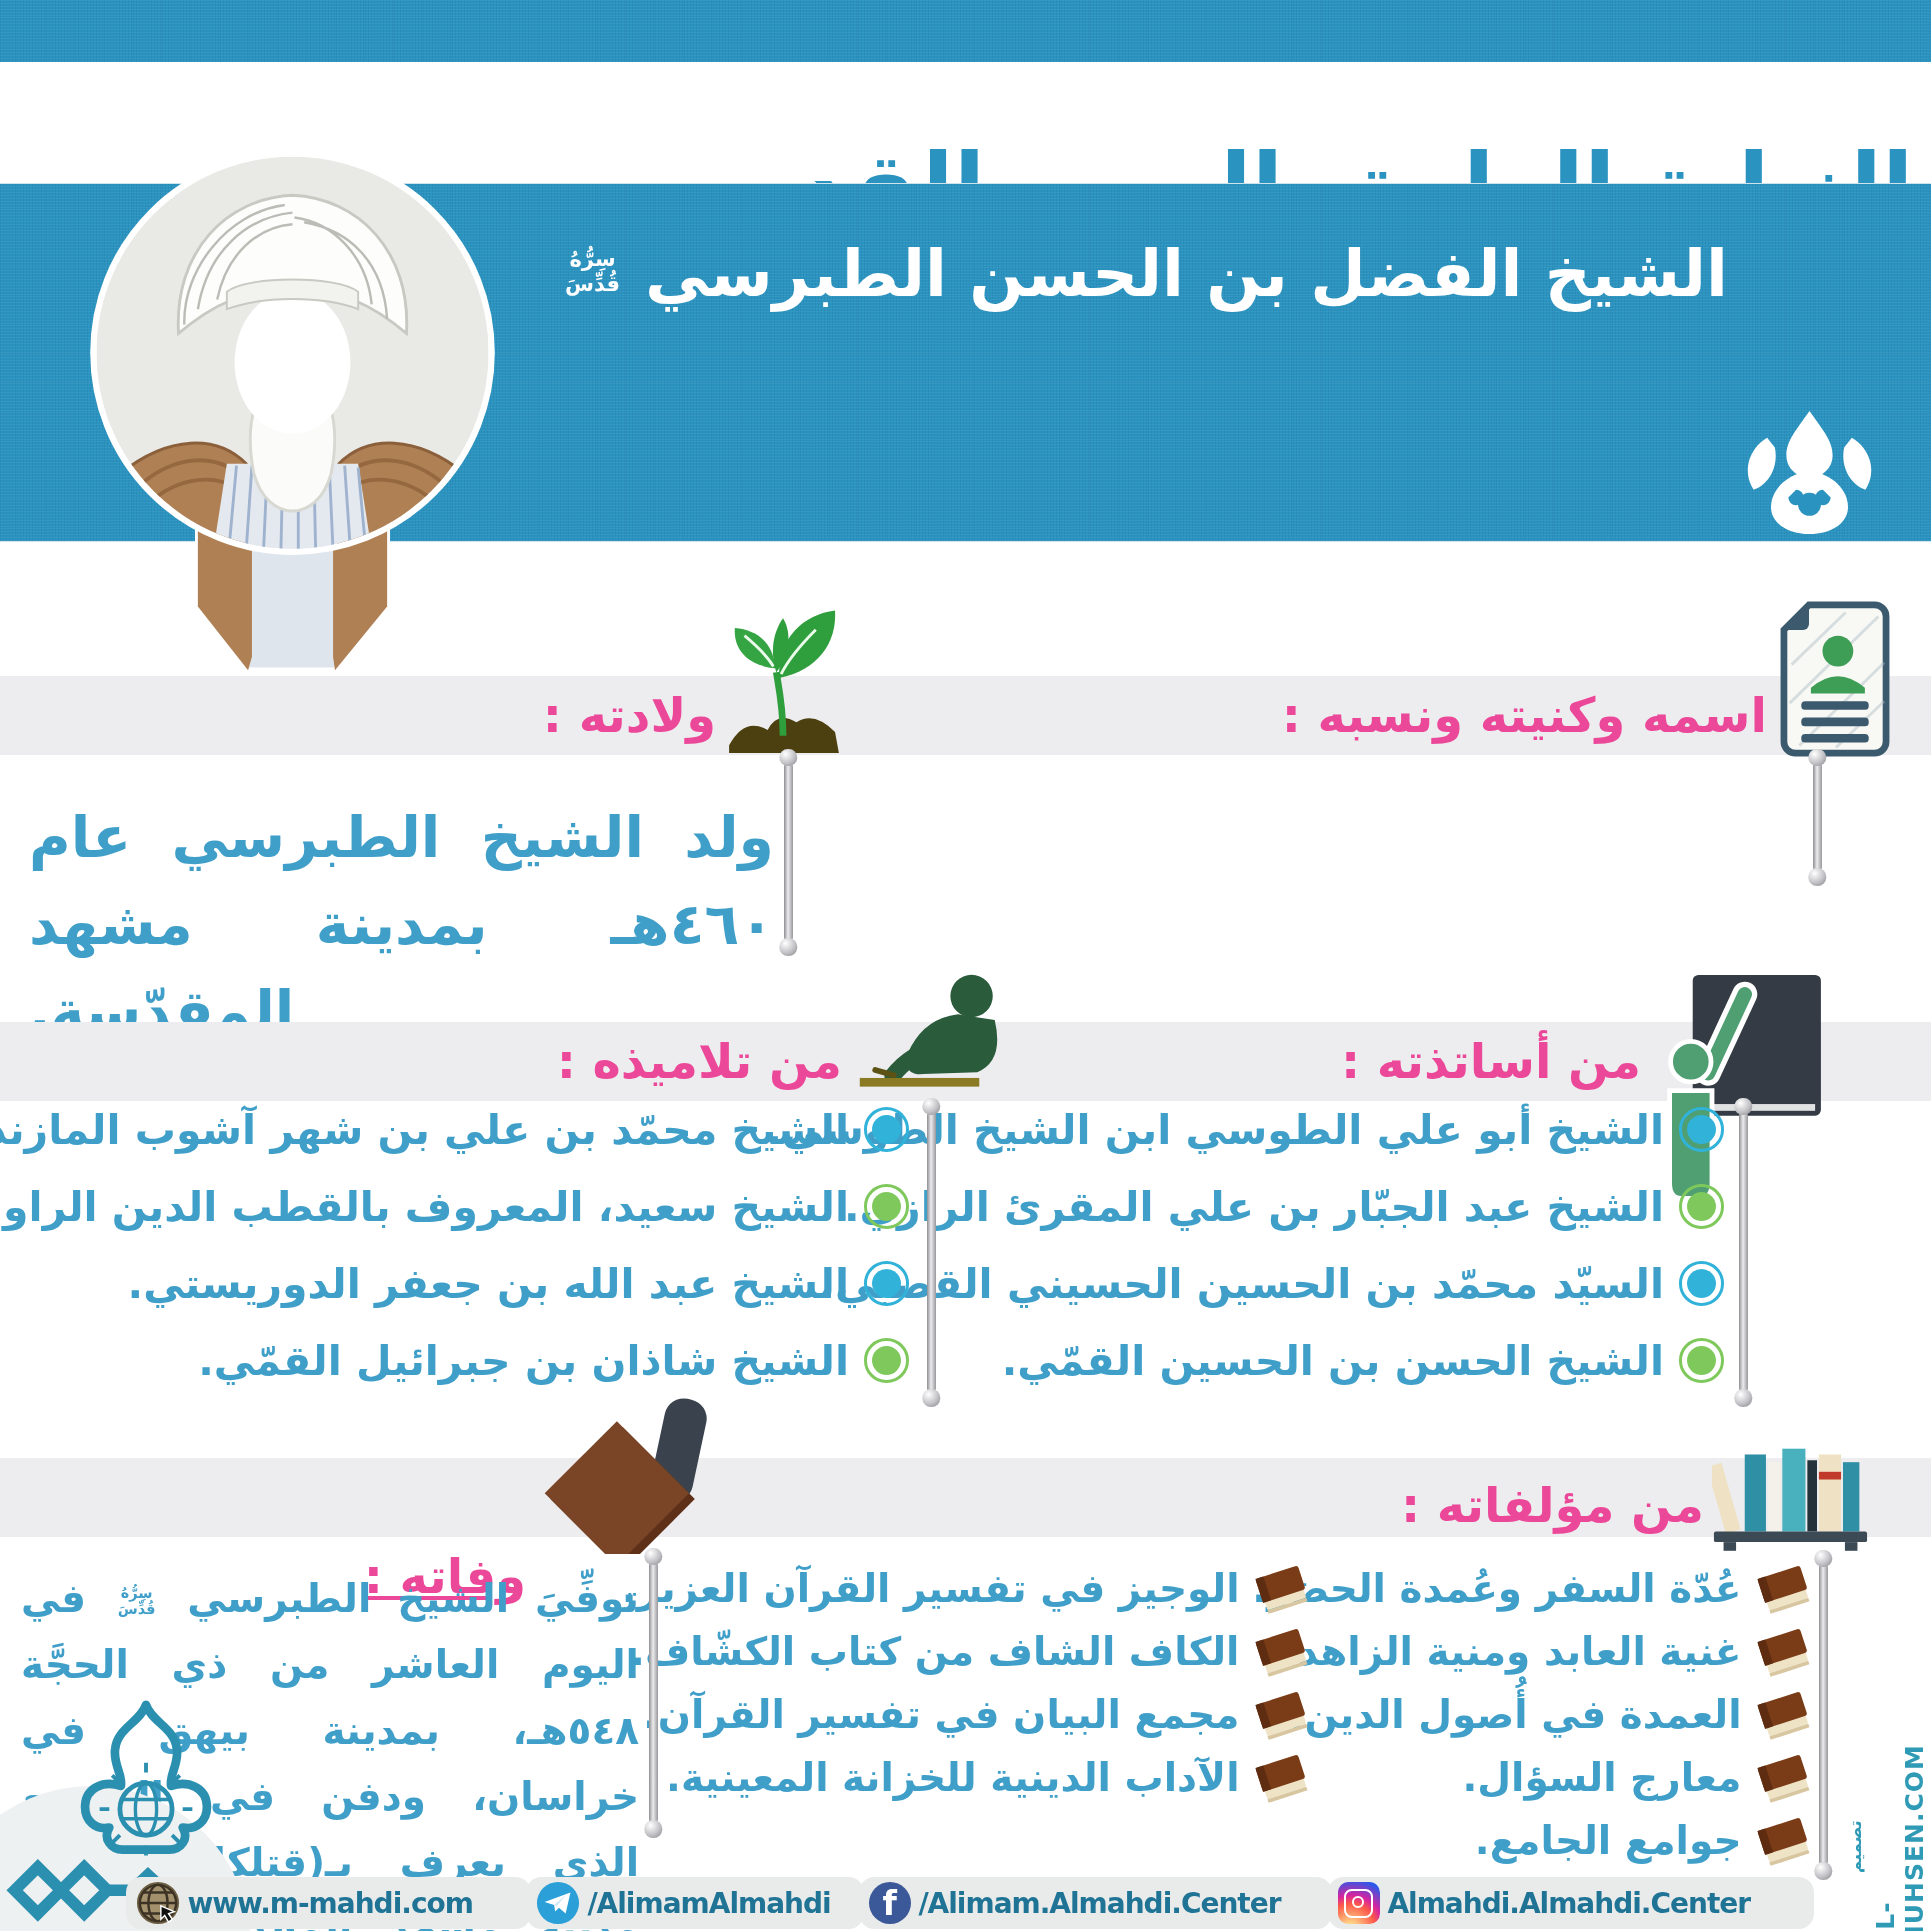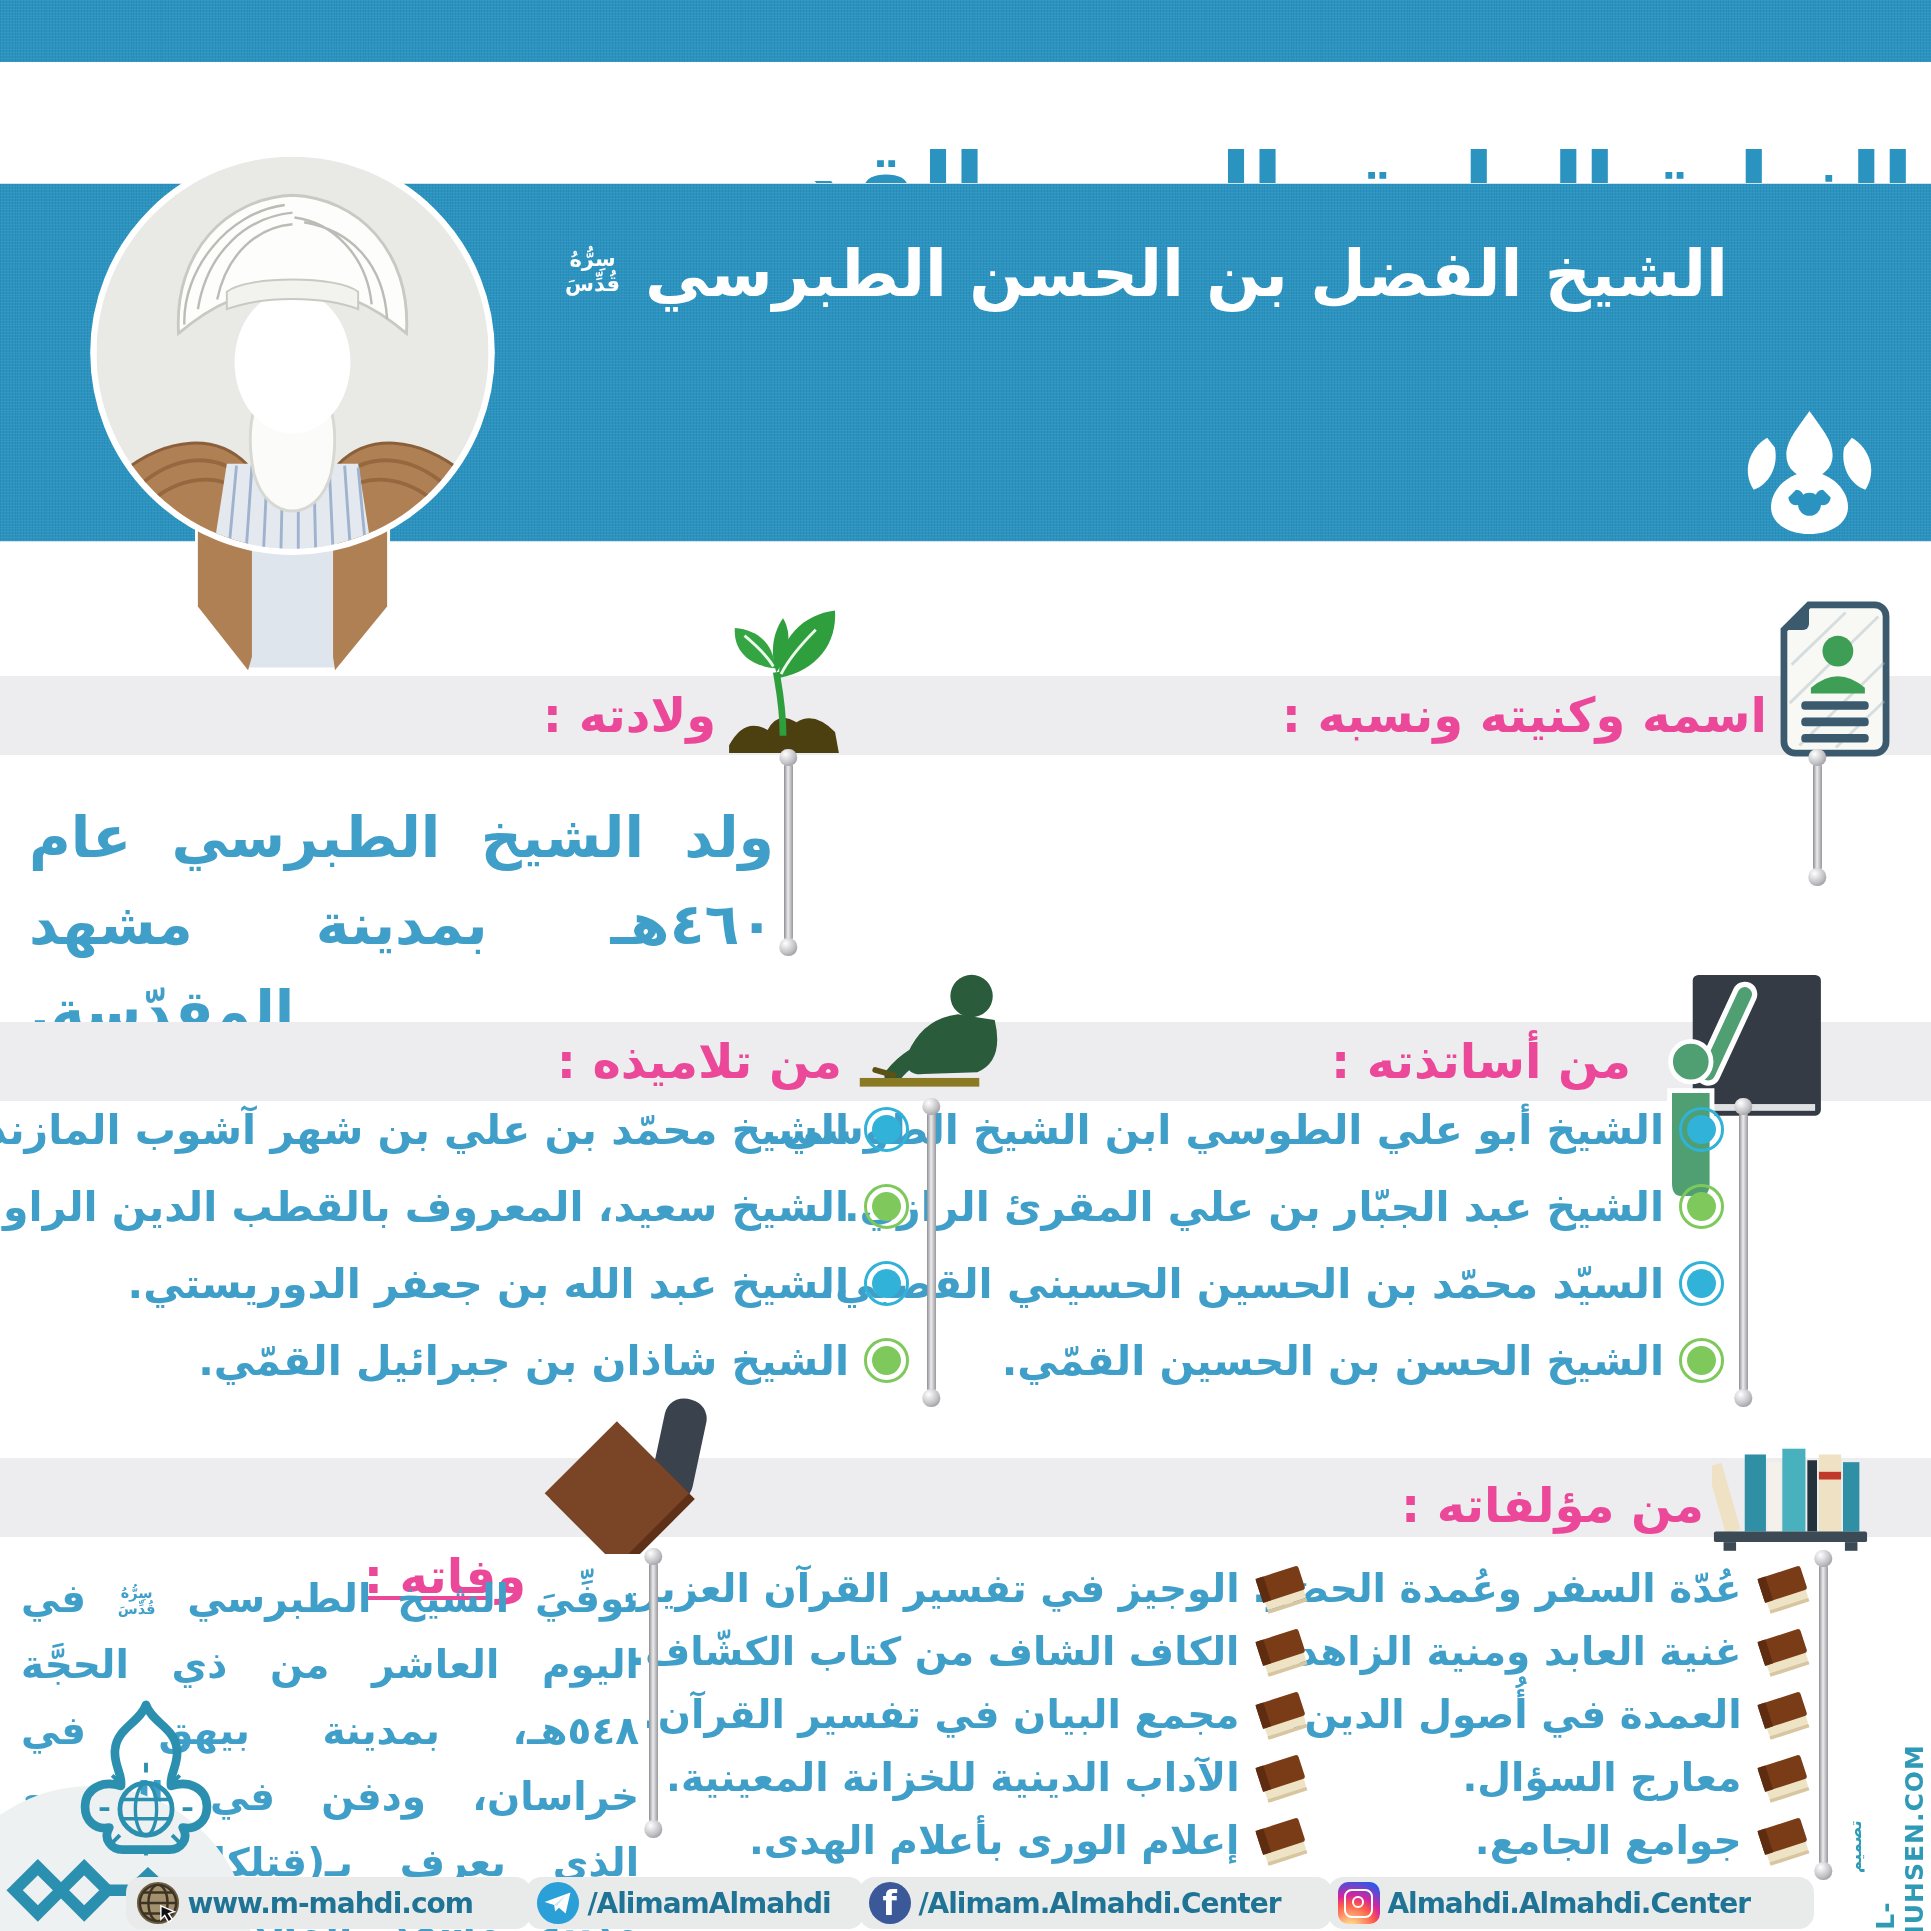--- a/index.html
+++ b/index.html
@@ -163,21 +163,21 @@
   <div class="abs band" style="top:1022px;"></div>
 
   <svg class="abs" style="right:108px;top:973px;width:169px;height:239px;" viewBox="0 0 175 248">
     <rect x="40" y="2" width="133" height="146" rx="6" fill="#343b44"></rect>
     <rect x="46" y="136" width="121" height="7" fill="#ffffff" opacity="0.85"></rect>
     <path d="M56,104 L94,22" stroke="#ffffff" stroke-width="26" stroke-linecap="round"></path>
     <path d="M56,104 L94,22" stroke="#4f9f72" stroke-width="15" stroke-linecap="round"></path>
     <circle cx="38" cy="92" r="21" fill="#4f9f72" stroke="#ffffff" stroke-width="5"></circle>
     <path d="M16,122 h44 v96 q0,16 -12,16 h-20 q-12,0 -12,-16 z" fill="#4f9f72" stroke="#ffffff" stroke-width="5"></path>
   </svg>
-  <div class="sec-head" style="right:300px;top:1033px;">من أساتذته :</div>
+  <div class="sec-head" style="right:290px;top:1033px;">من أساتذته :</div>
   <div class="rod" style="left:1739px;top:1112px;height:280px;"></div>
   <div class="vlist" style="right:207px;top:1091px;">
     <div class="li">
       <span class="dot blue"></span>
       <span class="li-text">الشيخ أبو علي الطوسي ابن الشيخ الطوسي.</span>
     </div>
     <div class="li">
       <span class="dot green"></span>
       <span class="li-text">الشيخ عبد الجبّار بن علي المقرئ الرازي.</span>
     </div>
@@ -333,31 +333,20 @@
       <svg width="58" height="52" viewBox="0 0 60 56">
           <g transform="rotate(-18 30 28)">
             <rect x="8" y="34" width="44" height="11" rx="2" fill="#efe3c6"></rect>
             <rect x="8" y="45" width="44" height="4" fill="#d8c6a0"></rect>
             <rect x="6" y="9" width="48" height="27" rx="3" fill="#7a3c17"></rect>
             <rect x="6" y="9" width="9" height="27" fill="#5e2c10"></rect>
           </g>
         </svg>
       <span class="li-text">الآداب الدينية للخزانة المعينية.</span>
     </div>
-    <div class="wrow">
-      <svg width="58" height="52" viewBox="0 0 60 56">
-          <g transform="rotate(-18 30 28)">
-            <rect x="8" y="34" width="44" height="11" rx="2" fill="#efe3c6"></rect>
-            <rect x="8" y="45" width="44" height="4" fill="#d8c6a0"></rect>
-            <rect x="6" y="9" width="48" height="27" rx="3" fill="#7a3c17"></rect>
-            <rect x="6" y="9" width="9" height="27" fill="#5e2c10"></rect>
-          </g>
-        </svg>
-      <span class="li-text">إعلام الورى بأعلام الهدى.</span>
-    </div>
   </div>
 
   <svg class="abs" style="left:533px;top:1398px;width:239px;height:156px;" viewBox="0 0 248 162">
     <g transform="rotate(12 150 60)">
       <rect x="128" y="0" width="44" height="108" rx="20" fill="#39424d"></rect>
     </g>
     <rect x="40" y="52" width="106" height="106" transform="rotate(-45 93 105)" fill="#5e3017"></rect>
     <rect x="34" y="46" width="106" height="106" transform="rotate(-45 87 99)" fill="#7a4526"></rect>
   </svg>
   <div class="sec-head" style="right:1405px;top:1548px;text-decoration:underline;">وفاته :</div>

